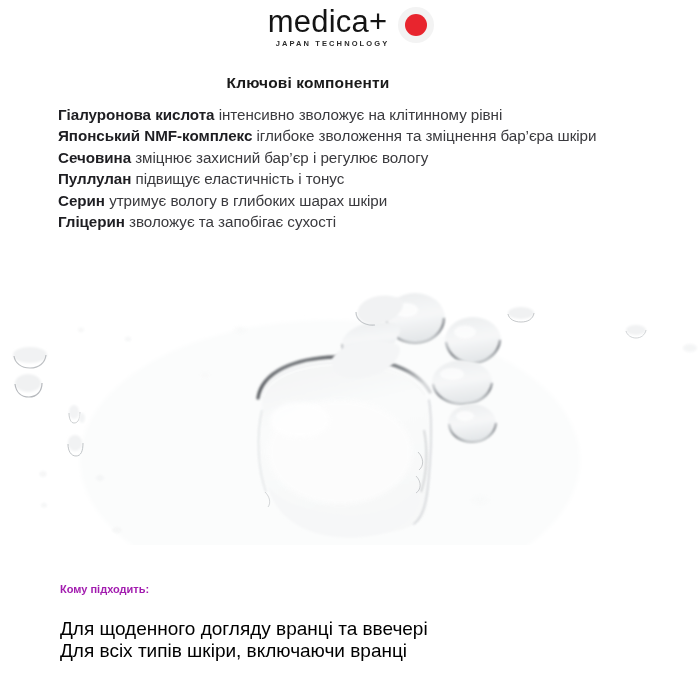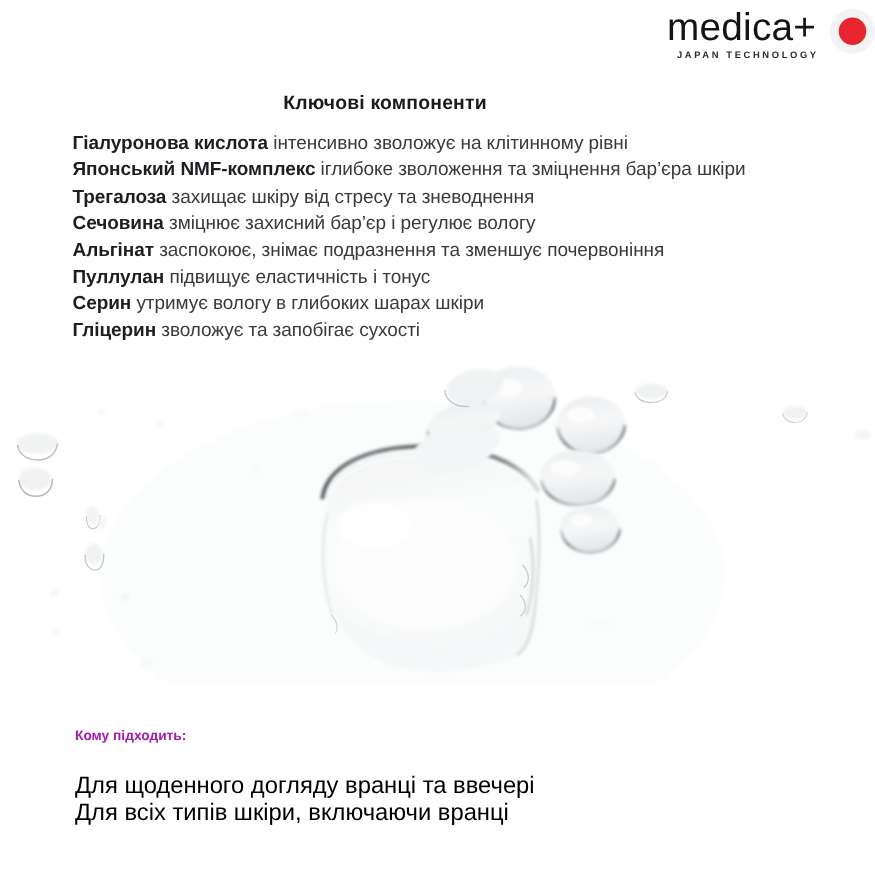--- a/index.html
+++ b/index.html
@@ -28,21 +28,21 @@
 
   
   #logo-block {
     position: absolute;
     top: 6px;
     left: 0;
     width: 700px;
     height: 48px;
     z-index: 3;
     display: flex;
-    justify-content: flex-end;
+    justify-content: center;
     align-items: flex-start;
   }
   .logo-inner {
     display: flex;
     align-items: center;
     gap: 7px;
   }
   .logo-word-wrap {
     display: flex;
     flex-direction: column;
@@ -282,30 +282,22 @@
   <div id="ingredients">
     <div class="ing-line">
       <span class="ing-name">Гіалуронова кислота</span>
       <span class="ing-desc">інтенсивно зволожує на клітинному рівні</span>
     </div>
     <div class="ing-line">
       <span class="ing-name">Японський NMF-комплекс</span>
       <span class="ing-desc">іглибоке зволоження та зміцнення бар’єра шкіри</span>
     </div>
     <div class="ing-line">
-      <span class="ing-name">Трегалоза</span>
-      <span class="ing-desc">захищає шкіру від стресу та зневоднення</span>
-    </div>
-    <div class="ing-line">
       <span class="ing-name">Сечовина</span>
       <span class="ing-desc">зміцнює захисний бар’єр і регулює вологу</span>
-    </div>
-    <div class="ing-line">
-      <span class="ing-name">Альгінат</span>
-      <span class="ing-desc">заспокоює, знімає подразнення та зменшує почервоніння</span>
     </div>
     <div class="ing-line">
       <span class="ing-name">Пуллулан</span>
       <span class="ing-desc">підвищує еластичність і тонус</span>
     </div>
     <div class="ing-line">
       <span class="ing-name">Серин</span>
       <span class="ing-desc">утримує вологу в глибоких шарах шкіри</span>
     </div>
     <div class="ing-line">

